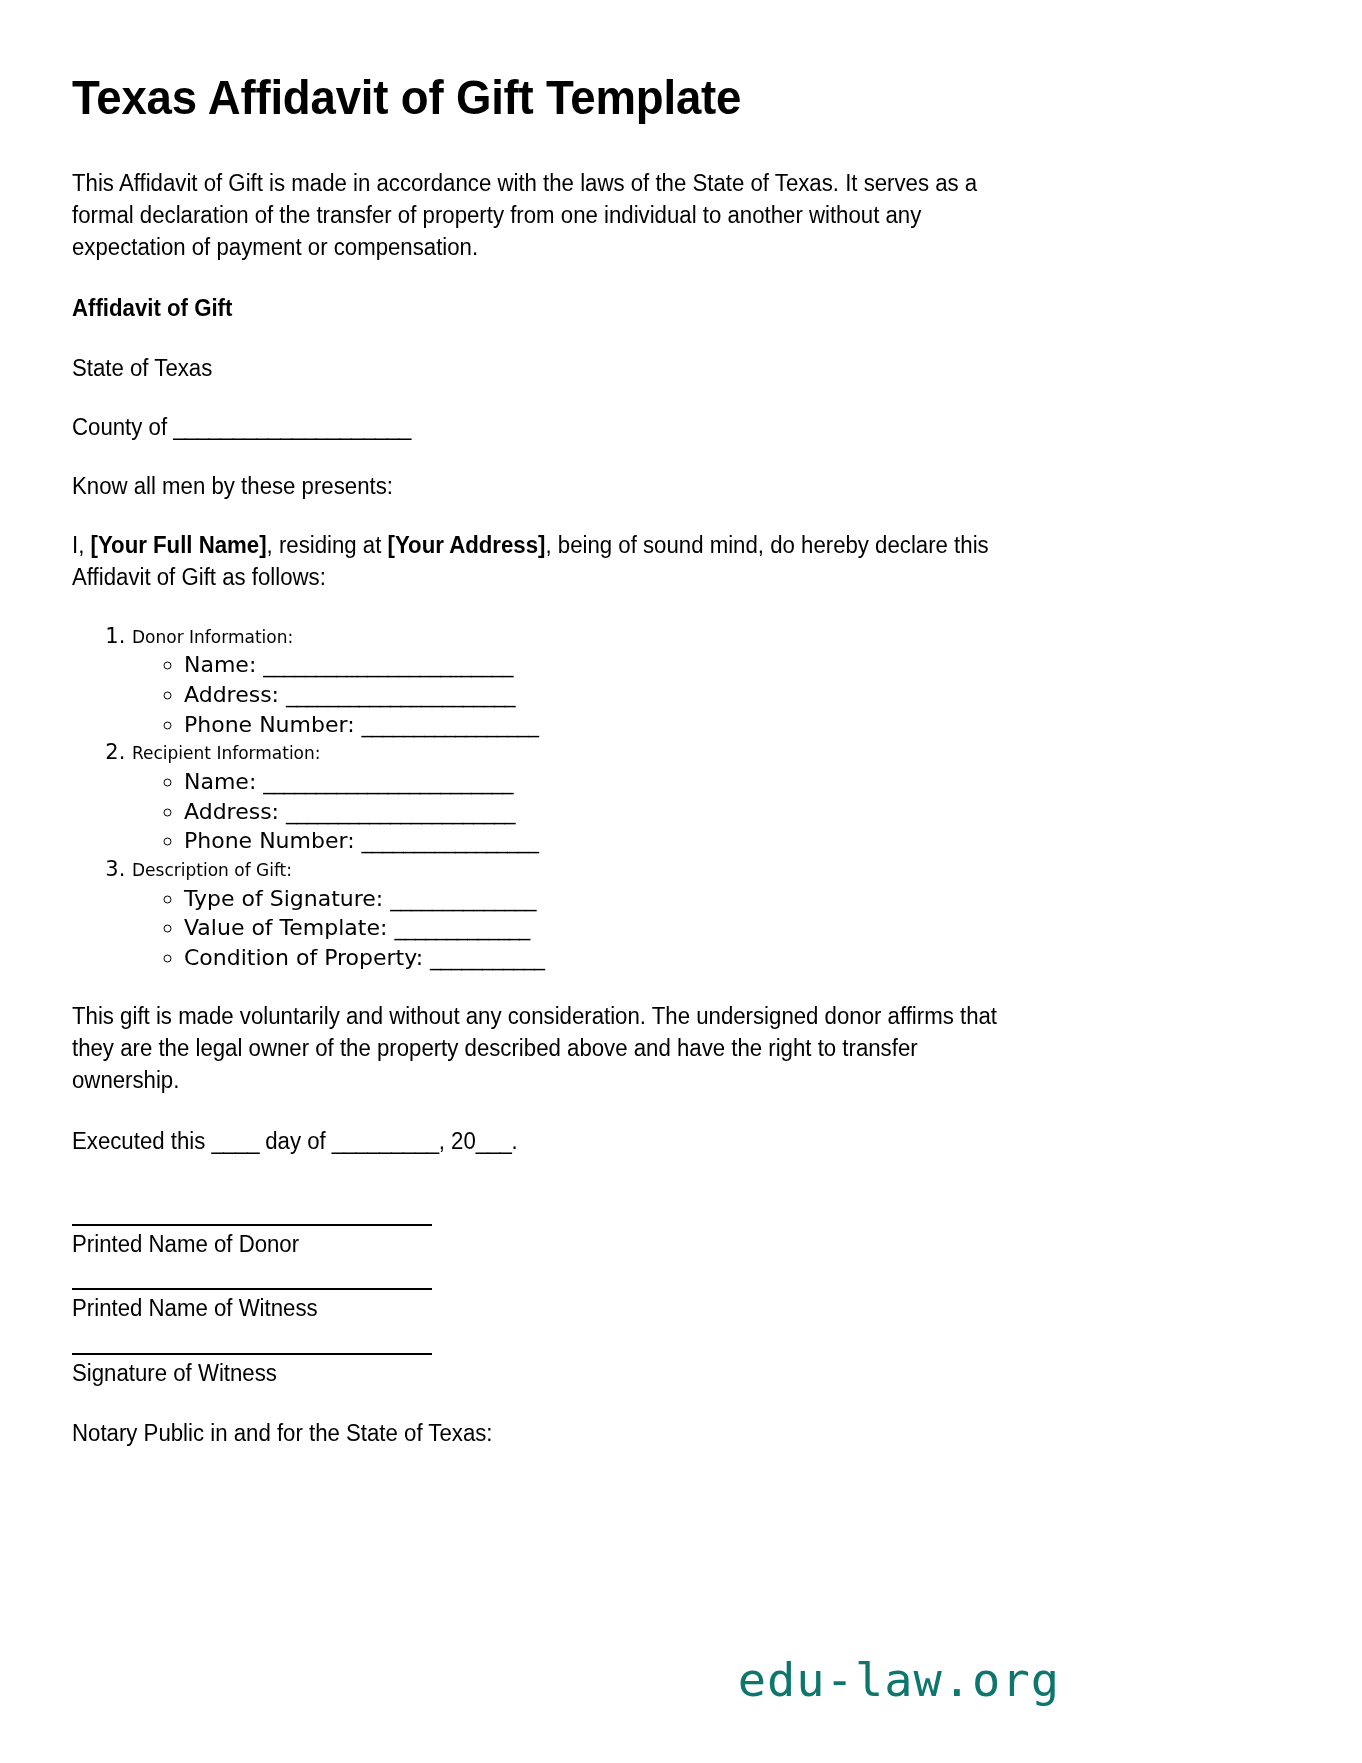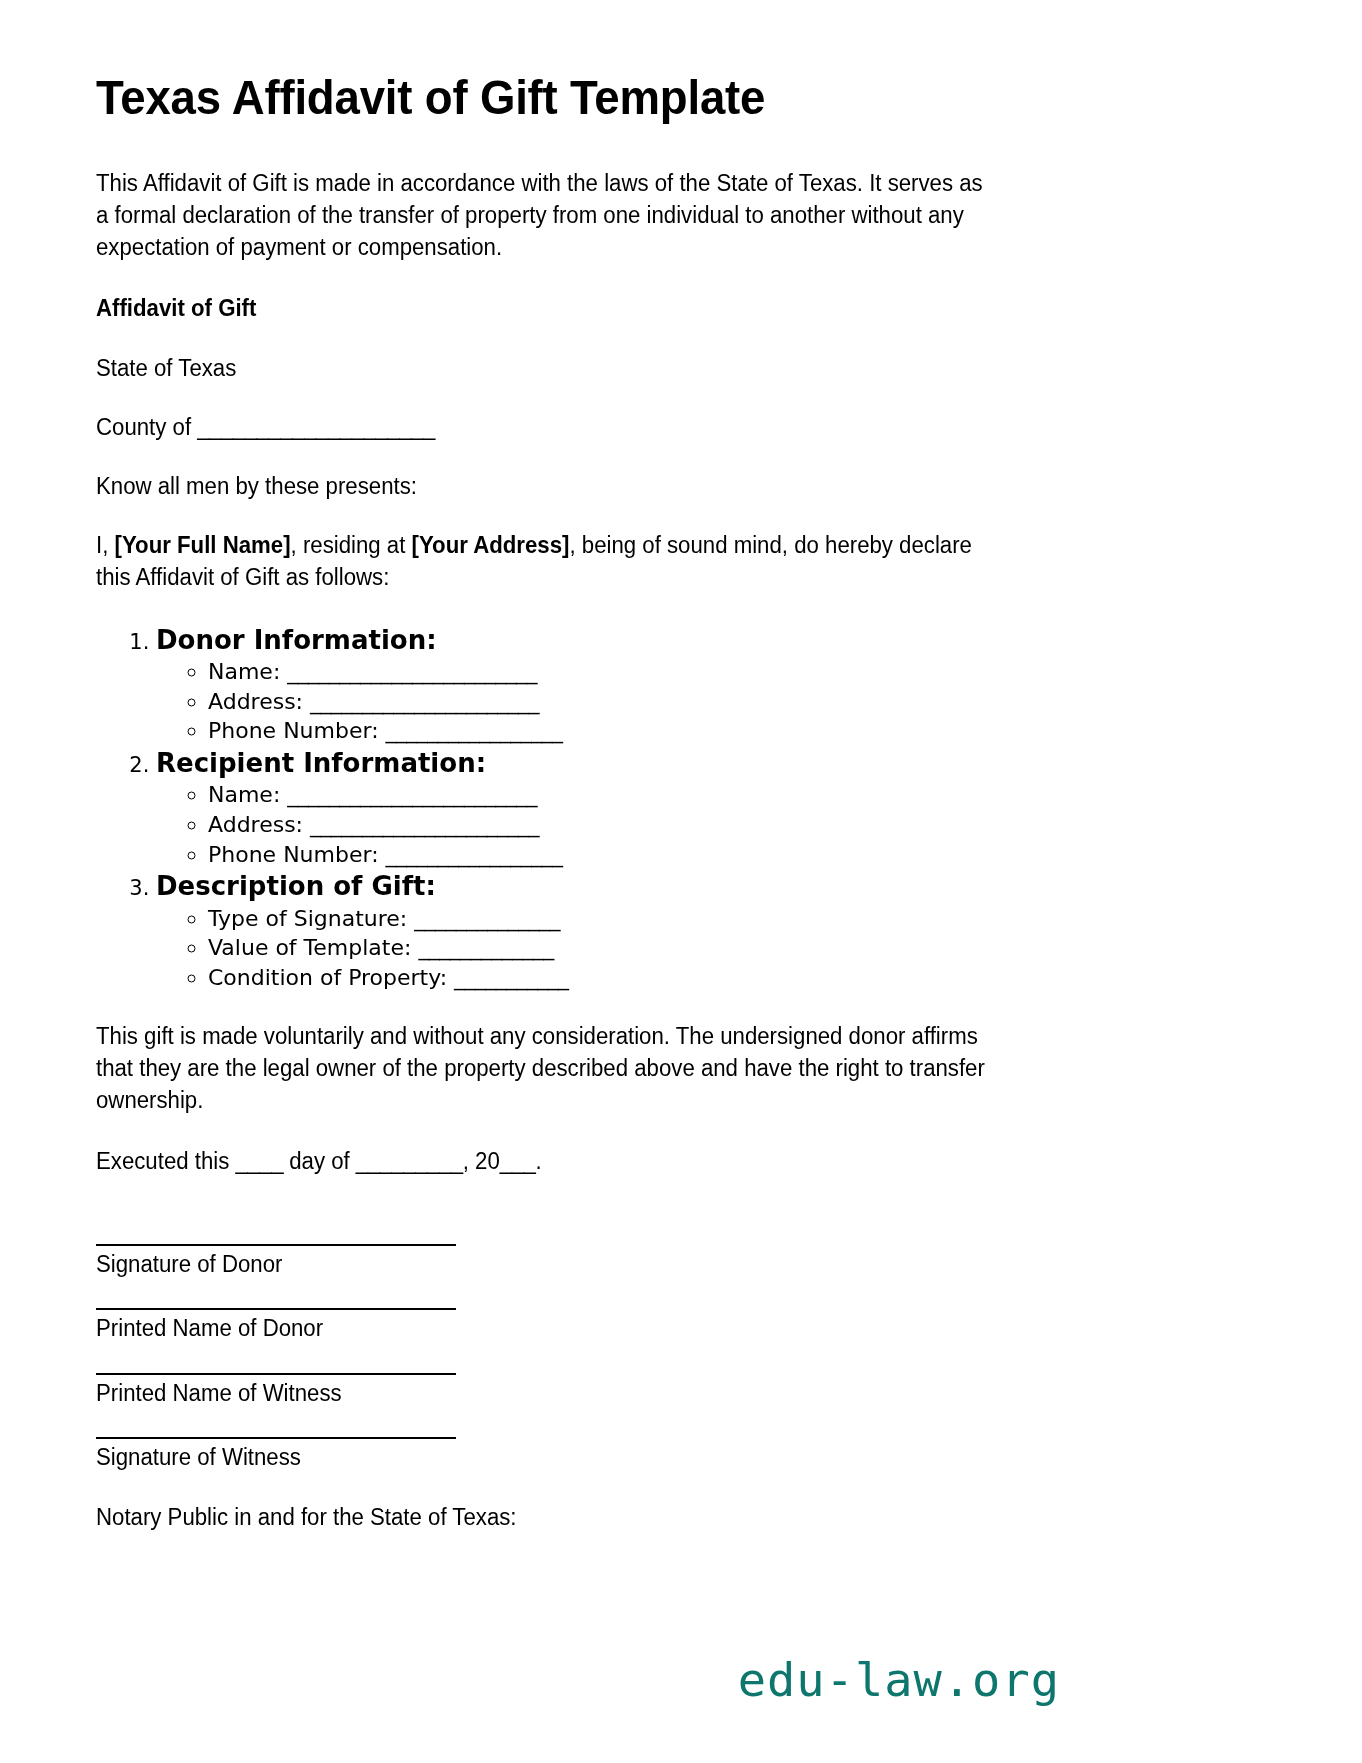--- a/index.html
+++ b/index.html
@@ -16,21 +16,21 @@
     color: #000000;
   }
 
   .page {
     position: absolute;
     left: 0; top: 0;
     width: 1132px;
     height: 1763px;
     background: #ffffff;
     box-sizing: border-box;
-    padding: 70px 80px 0 96px;
+    padding: 70px 80px 0 72px;
   }
 
   
   .doc-title {
     font-family: "Liberation Sans Narrow", "Liberation Sans", sans-serif;
     font-stretch: condensed;
     font-size: 49px;
     font-weight: bold;
     line-height: 1.12;
     letter-spacing: -0.2px;
@@ -86,22 +86,22 @@
     line-height: 1.33;
     margin: 0 0 27px 0;
     padding-left: 60px;
     list-style-type: decimal;
   }
   ol.main-list > li {
     margin: 0;
     padding: 0;
   }
   ol.main-list > li > .li-head {
-    font-weight: bold;
-    font-size: 26px;
+    font-weight: normal;
+    font-size: 17px;
   }
   ul.sub-list {
     list-style-type: circle;
     margin: 0;
     padding-left: 52px;
   }
   ul.sub-list > li {
     font-size: 22px;
     line-height: 1.345;
     margin: 0;
@@ -193,24 +193,20 @@
       </ul>
     </li>
   </ol>
 
   <p class="narrow body-par">This gift is made voluntarily and without any consideration. The undersigned donor affirms that they are the legal owner of the property described above and have the right to transfer ownership.</p>
 
   <p class="narrow tight"><span>Executed this </span><span class="blank">____</span><span> day of </span><span class="blank">_________</span><span>, 20</span><span class="blank">___</span><span>.</span></p>
 
   <div class="sig-spacer-first"></div>
 
-  <div class="sig-block">
-    <hr class="sig-rule">
-    <div class="sig-label">Signature of Donor</div>
-  </div>
 
   <div class="sig-block">
     <hr class="sig-rule">
     <div class="sig-label">Printed Name of Donor</div>
   </div>
 
   <div class="sig-block">
     <hr class="sig-rule">
     <div class="sig-label">Printed Name of Witness</div>
   </div>

